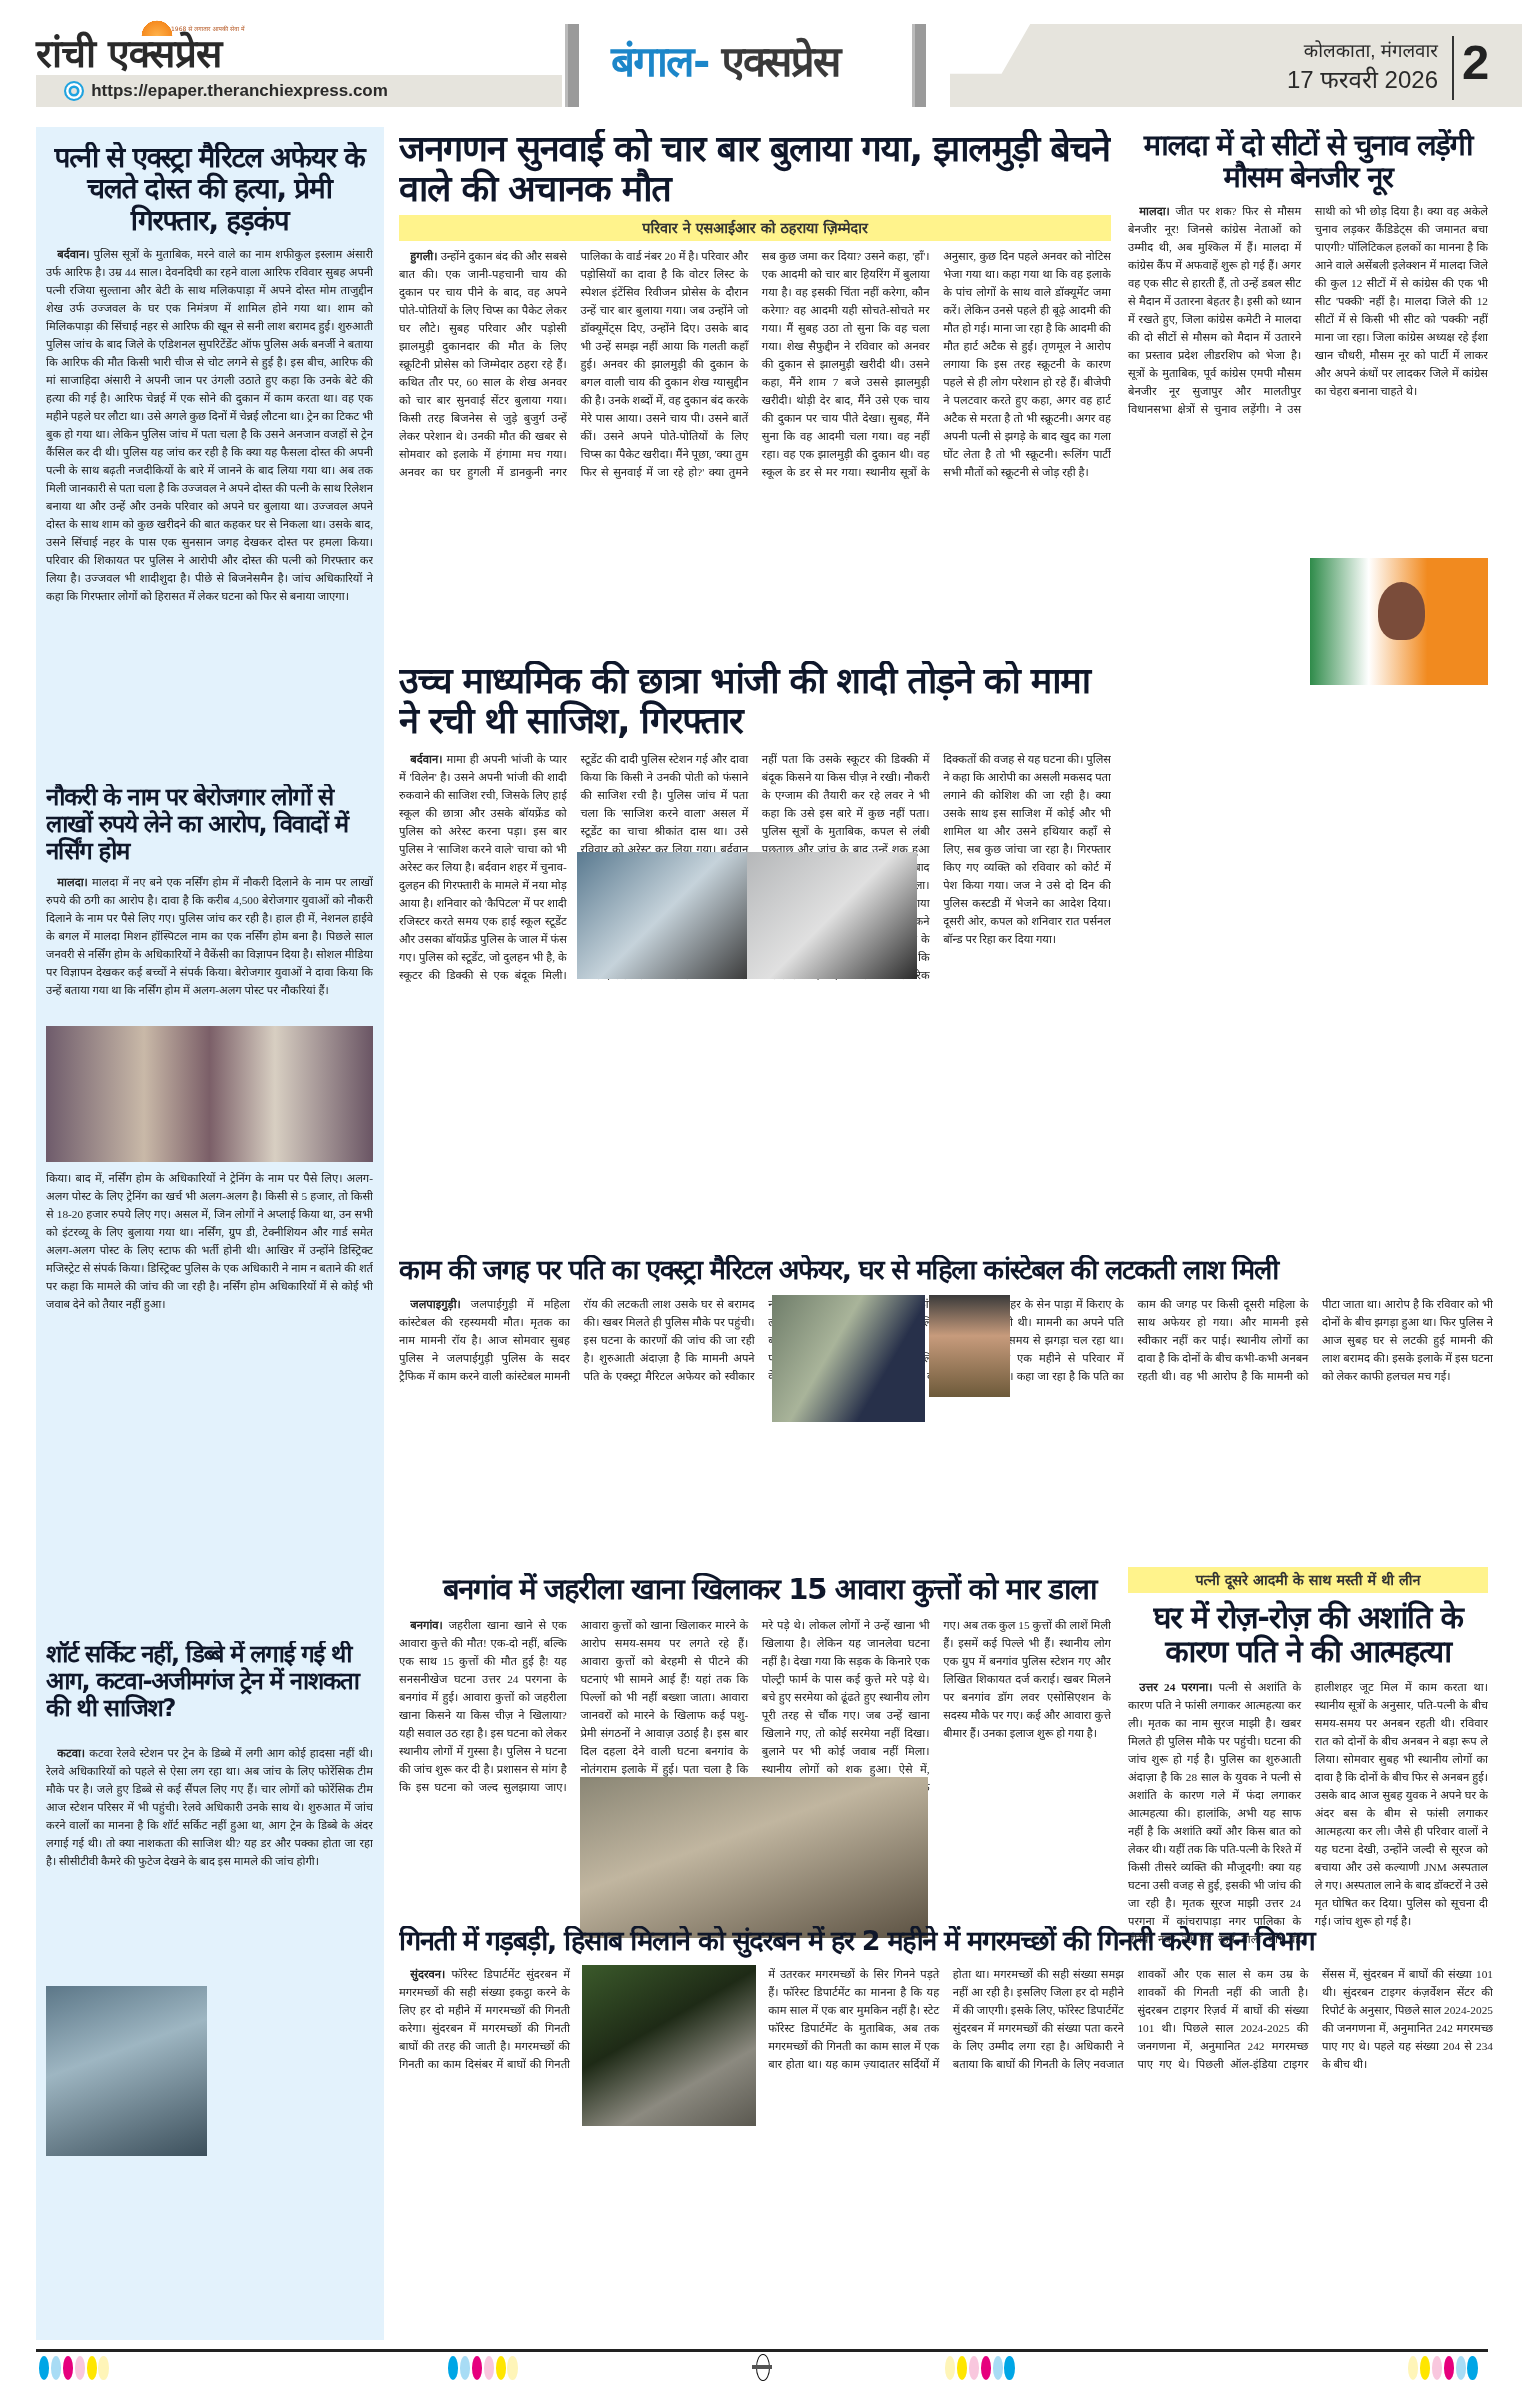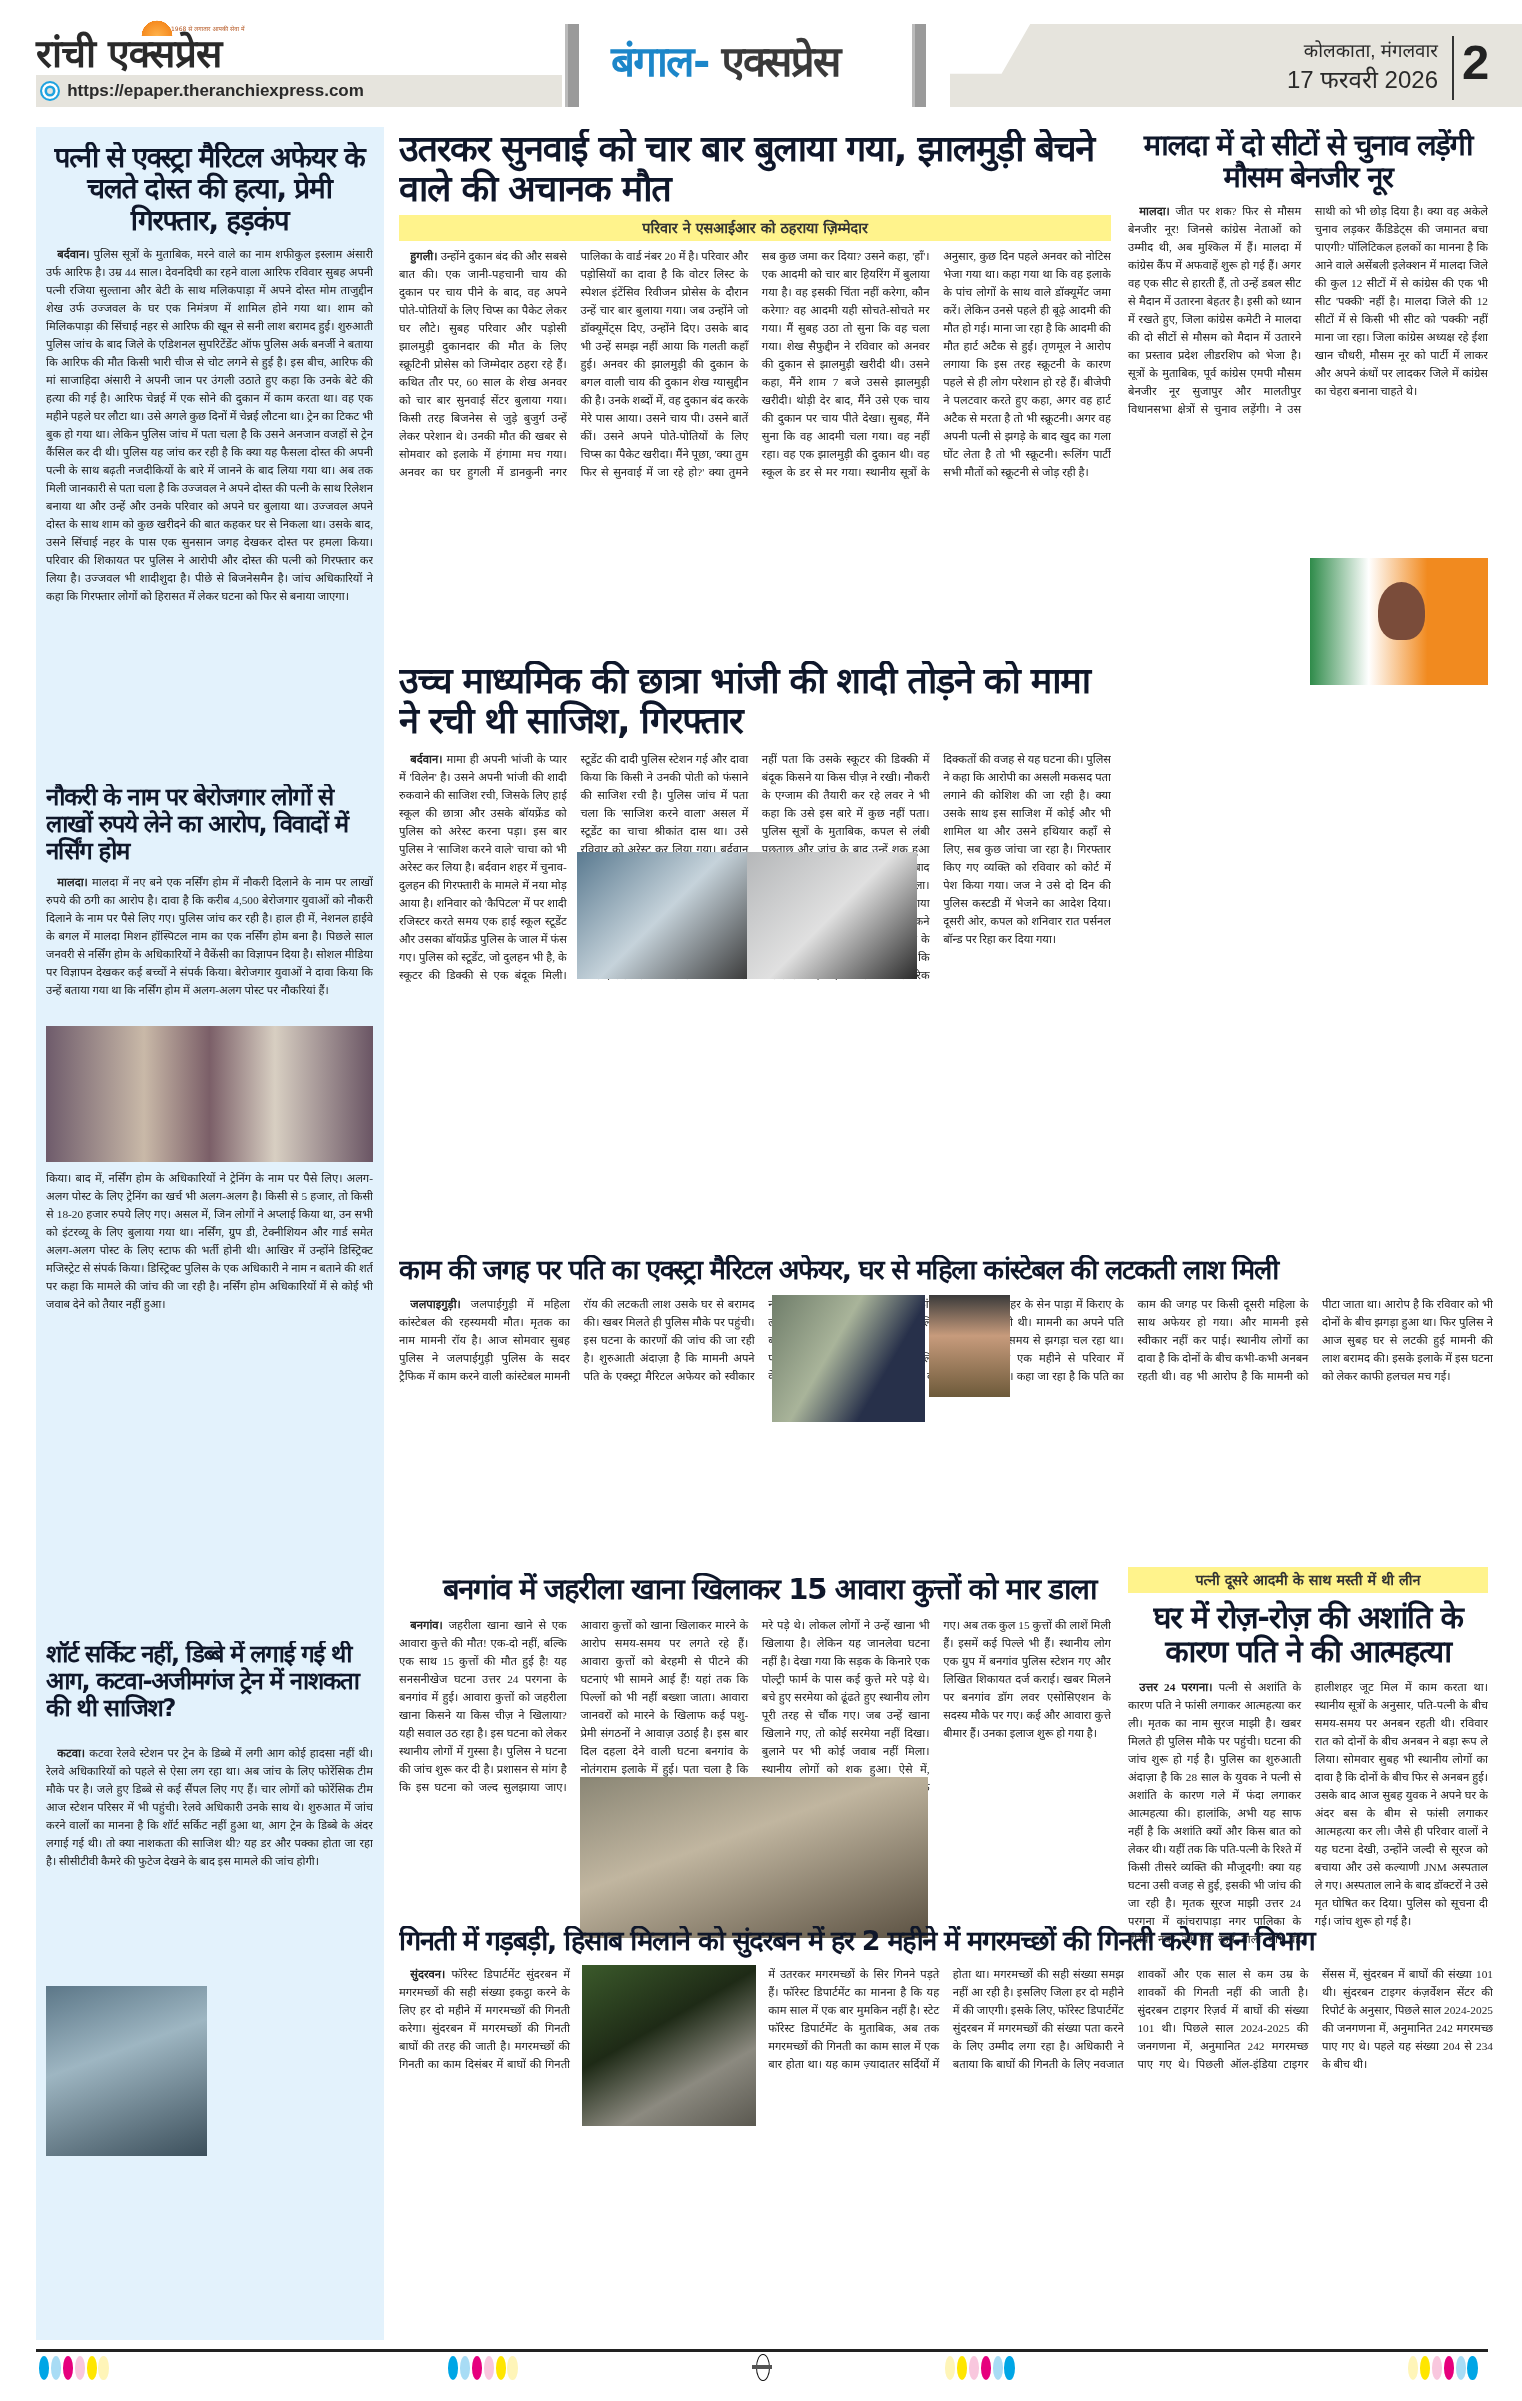--- a/index.html
+++ b/index.html
@@ -4,21 +4,21 @@
 <style>
   * { box-sizing: border-box; margin: 0; padding: 0; }
   html, body { width: 1523px; height: 2401px; background: #ffffff; overflow: hidden; }
   body { font-family: "DejaVu Sans", sans-serif; color: #1a1a1a; position: relative; }
 
   
   .masthead { position: absolute; left: 0; top: 0; width: 1523px; height: 110px; }
   .logo { position: absolute; left: 36px; top: 25.4px; font-family: "DejaVu Serif", serif; font-weight: 900; font-size: 39px; color: #2a2a2a; letter-spacing: -0.8px; }
   .logo-sun { position: absolute; left: 140px; top: 17px; width: 34px; height: 18.7px; border-radius: 34px 34px 0 0; background: radial-gradient(circle at 50% 100%, #ffb24a 0, #f58a1f 60%, transparent 61%); }
   .logo-tag { position: absolute; left: 171px; top: 25.4px; font-size: 6px; color: #b4541e; }
-  .url-bar { position: absolute; left: 36px; top: 75px; width: 526px; height: 32px; background: #e6e4dd; display: flex; align-items: center; padding-left: 4px; gap: 6.8px; }
+  .url-bar { position: absolute; left: 36px; top: 75px; width: 526px; height: 32px; background: #e6e4dd; display: flex; align-items: center; padding-left: 28px; gap: 6.8px; }
   .url-icon { width: 20.4px; height: 20.4px; border-radius: 50%; border: 2.5px solid #1fa3e0; box-shadow: inset 0 0 0 2.5px #fff, inset 0 0 0 5.1px #1fa3e0; }
   .url-text { font-family: "Liberation Sans", sans-serif; font-weight: 700; font-size: 17px; color: #2a2a2a; }
   .bracket { position: absolute; top: 24px; width: 13.6px; height: 83px; background: #9a9a9a; border-left: 3.4px solid #bbb; }
   .bracket.left { left: 565px; }
   .bracket.right { left: 912px; }
   .section-title { position: absolute; left: 611px; top: 30.5px; font-family: "DejaVu Sans", sans-serif; font-weight: 900; font-size: 42px; letter-spacing: -1.7px; }
   .section-title .blue { color: #1c86c9; }
   .section-title .gray { color: #3a3a3a; }
   .date-panel { position: absolute; left: 950px; top: 24px; width: 573px; height: 83px; background: #e6e4dd; clip-path: polygon(14% 0, 100% 0, 100% 100%, 0 100%, 0 60%, 9% 60%); }
   .date-block { position: absolute; right: 85px; top: 37px; text-align: right; font-family: "Liberation Sans", sans-serif; color: #2a2a2a; }
@@ -84,21 +84,21 @@
   <p class="body-text">किया। बाद में, नर्सिंग होम के अधिकारियों ने ट्रेनिंग के नाम पर पैसे लिए। अलग-अलग पोस्ट के लिए ट्रेनिंग का खर्च भी अलग-अलग है। किसी से 5 हजार, तो किसी से 18-20 हजार रुपये लिए गए। असल में, जिन लोगों ने अप्लाई किया था, उन सभी को इंटरव्यू के लिए बुलाया गया था। नर्सिंग, ग्रुप डी, टेक्नीशियन और गार्ड समेत अलग-अलग पोस्ट के लिए स्टाफ की भर्ती होनी थी। आखिर में उन्होंने डिस्ट्रिक्ट मजिस्ट्रेट से संपर्क किया। डिस्ट्रिक्ट पुलिस के एक अधिकारी ने नाम न बताने की शर्त पर कहा कि मामले की जांच की जा रही है। नर्सिंग होम अधिकारियों में से कोई भी जवाब देने को तैयार नहीं हुआ।</p>
 </article>
 
 <article class="story" style="left:46px;top:1641px;width:327px;height:695px;">
   <h2 class="hl" style="font-size:24px;margin-bottom:22px;">शॉर्ट सर्किट नहीं, डिब्बे में लगाई गई थी आग, कटवा-अजीमगंज ट्रेन में नाशकता की थी साजिश?</h2>
   <p class="body-text" style="height:237px;overflow:hidden;"> <b>कटवा।</b> <span>कटवा रेलवे स्टेशन पर ट्रेन के डिब्बे में लगी आग कोई हादसा नहीं थी। रेलवे अधिकारियों को पहले से ऐसा लग रहा था। अब जांच के लिए फोरेंसिक टीम मौके पर है। जले हुए डिब्बे से कई सैंपल लिए गए हैं। चार लोगों को फोरेंसिक टीम आज स्टेशन परिसर में भी पहुंची। रेलवे अधिकारी उनके साथ थे। शुरुआत में जांच करने वालों का मानना है कि शॉर्ट सर्किट नहीं हुआ था, आग ट्रेन के डिब्बे के अंदर लगाई गई थी। तो क्या नाशकता की साजिश थी? यह डर और पक्का होता जा रहा है। सीसीटीवी कैमरे की फुटेज देखने के बाद इस मामले की जांच होगी।</span></p>
   <div class="photo" style="width:161px;height:170px;margin-top:5.1px;background:linear-gradient(160deg,#5c7788,#9eb6c2 40%,#3c4f5b);"></div>
 </article>
 
 <article class="story" style="left:399px;top:129px;width:712px;height:519px;">
-  <h1 class="hl" style="font-size:36px;margin-bottom:5.1px;">उतरकर सुनवाई को चार बार बुलाया गया, झालमुड़ी बेचने वाले की अचानक मौत</h1>
+  <h1 class="hl" style="font-size:36px;margin-bottom:5.1px;">जनगणन सुनवाई को चार बार बुलाया गया, झालमुड़ी बेचने वाले की अचानक मौत</h1>
   <div class="kicker" style="margin-bottom:6.8px;">परिवार ने एसआईआर को ठहराया ज़िम्मेदार</div>
   <div class="body-text" style="column-count:4;column-gap:13.6px;height:424px;"> <b>हुगली।</b> <span>उन्होंने दुकान बंद की और सबसे बात की। एक जानी-पहचानी चाय की दुकान पर चाय पीने के बाद, वह अपने पोते-पोतियों के लिए चिप्स का पैकेट लेकर घर लौटे। सुबह परिवार और पड़ोसी झालमुड़ी दुकानदार की मौत के लिए स्क्रूटिनी प्रोसेस को जिम्मेदार ठहरा रहे हैं। कथित तौर पर, 60 साल के शेख अनवर को चार बार सुनवाई सेंटर बुलाया गया। किसी तरह बिजनेस से जुड़े बुजुर्ग उन्हें लेकर परेशान थे। उनकी मौत की खबर से सोमवार को इलाके में हंगामा मच गया। अनवर का घर हुगली में डानकुनी नगर पालिका के वार्ड नंबर 20 में है। परिवार और पड़ोसियों का दावा है कि वोटर लिस्ट के स्पेशल इंटेंसिव रिवीजन प्रोसेस के दौरान उन्हें चार बार बुलाया गया। जब उन्होंने जो डॉक्यूमेंट्स दिए, उन्होंने दिए। उसके बाद भी उन्हें समझ नहीं आया कि गलती कहाँ हुई। अनवर की झालमुड़ी की दुकान के बगल वाली चाय की दुकान शेख ग्यासुद्दीन की है। उनके शब्दों में, वह दुकान बंद करके मेरे पास आया। उसने चाय पी। उसने बातें कीं। उसने अपने पोते-पोतियों के लिए चिप्स का पैकेट खरीदा। मैंने पूछा, 'क्या तुम फिर से सुनवाई में जा रहे हो?' क्या तुमने सब कुछ जमा कर दिया? उसने कहा, 'हाँ'। एक आदमी को चार बार हियरिंग में बुलाया गया है। वह इसकी चिंता नहीं करेगा, कौन करेगा? वह आदमी यही सोचते-सोचते मर गया। मैं सुबह उठा तो सुना कि वह चला गया। शेख सैफुद्दीन ने रविवार को अनवर की दुकान से झालमुड़ी खरीदी थी। उसने कहा, मैंने शाम 7 बजे उससे झालमुड़ी खरीदी। थोड़ी देर बाद, मैंने उसे एक चाय की दुकान पर चाय पीते देखा। सुबह, मैंने सुना कि वह आदमी चला गया। वह नहीं रहा। वह एक झालमुड़ी की दुकान थी। वह स्कूल के डर से मर गया। स्थानीय सूत्रों के अनुसार, कुछ दिन पहले अनवर को नोटिस भेजा गया था। कहा गया था कि वह इलाके के पांच लोगों के साथ वाले डॉक्यूमेंट जमा करें। लेकिन उनसे पहले ही बूढ़े आदमी की मौत हो गई। माना जा रहा है कि आदमी की मौत हार्ट अटैक से हुई। तृणमूल ने आरोप लगाया कि इस तरह स्क्रूटनी के कारण पहले से ही लोग परेशान हो रहे हैं। बीजेपी ने पलटवार करते हुए कहा, अगर वह हार्ट अटैक से मरता है तो भी स्क्रूटनी। अगर वह अपनी पत्नी से झगड़े के बाद खुद का गला घोंट लेता है तो भी स्क्रूटनी। रूलिंग पार्टी सभी मौतों को स्क्रूटनी से जोड़ रही है।</span></div>
 </article>
 
 <article class="story" style="left:1128px;top:129px;width:360px;height:1102px;">
   <h2 class="hl" style="font-size:29px;text-align:center;margin-bottom:8.5px;">मालदा में दो सीटों से चुनाव लड़ेंगी मौसम बेनजीर नूर</h2>
   <div style="position:relative;">
     <div class="photo" style="position:absolute;right:0;top:356px;width:178px;height:127px;background:linear-gradient(90deg,#2f8b4a 0,#fff 33%,#f18a1f 66%);">
       <div style="position:absolute;left:68px;top:24px;width:47px;height:58px;border-radius:50% 50% 40% 40%;background:#7a4c3a;"></div>
     </div>

